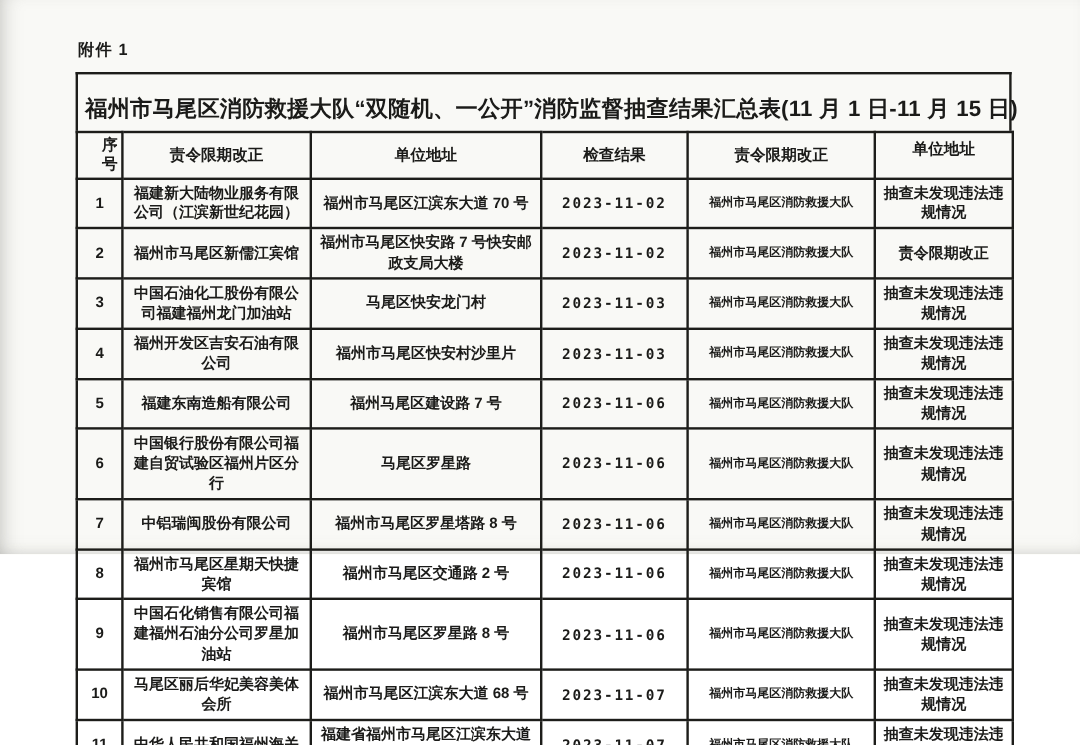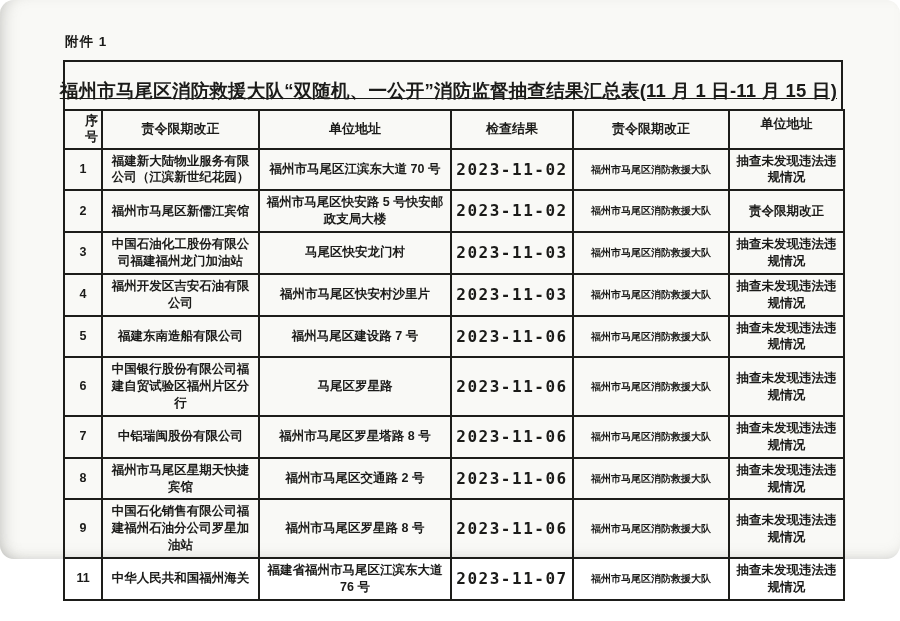--- a/index.html
+++ b/index.html
@@ -3,49 +3,47 @@
 <meta charset="utf-8">
 <style>
   html, body {
     margin: 0; padding: 0;
     width: 900px; height: 621px;
     overflow: hidden;
     font-family: "Liberation Sans", sans-serif;
   }
   .scan-page {
     position: relative;
-    width: 900px; height: 559px;
+    width: 900px; height: 462px;
     background: #f9f9f6;
     box-shadow: inset 12px 0 18px -12px rgba(120,120,115,.45),
                 inset 0 -10px 16px -12px rgba(120,120,115,.35);
     color: #1b1b19;
-    border-radius: 14px;
   }
   .attachment-label {
     position: absolute;
     left: 65px; top: 33px;
     font-size: 13.5px;
     font-weight: bold;
     letter-spacing: 1px;
   }
   .doc-table {
     position: absolute;
     left: 63px; top: 60px;
     width: 780px;
   }
   .title-bar {
     box-sizing: border-box;
     border: 2px solid #1d1d1a;
     border-bottom: none;
     height: 49px;
     display: flex;
     align-items: flex-end;
-    justify-content: flex-end;
+    justify-content: flex-start;
     padding: 0 4px 6px 6px;
-    text-decoration: underline;
   }
   .title-bar .title-text {
     font-size: 18.5px;
     font-weight: bold;
     letter-spacing: 0.2px;
     white-space: nowrap;
   }
   table.summary {
     border-collapse: collapse;
     table-layout: fixed;
@@ -68,21 +66,21 @@
   col.c-index  { width: 38px; }
   col.c-name   { width: 157px; }
   col.c-addr   { width: 192px; }
   col.c-date   { width: 122px; }
   col.c-agency { width: 156px; }
   col.c-result { width: 115px; }
   th.h-index { word-break: break-all; line-height: 1.25; padding: 2px 20px; }
   th.h-result span { position: relative; top: -5px; }
   td.cell-date {
     font-family: "DejaVu Sans Mono", monospace;
-    font-size: 16px;
+    font-size: 12px;
     letter-spacing: 1.5px;
     white-space: nowrap;
   }
   td.cell-agency { white-space: nowrap; font-size: 10px; }
   td.cell-name, td.cell-addr, td.cell-result { word-break: break-all; }
 </style>
 </head>
 <body>
 
 <div class="scan-page">
@@ -119,21 +117,21 @@
             <td class="cell-index">1</td>
             <td class="cell-name">福建新大陆物业服务有限公司（江滨新世纪花园）</td>
             <td class="cell-addr">福州市马尾区江滨东大道 70 号</td>
             <td class="cell-date">2023-11-02</td>
             <td class="cell-agency">福州市马尾区消防救援大队</td>
             <td class="cell-result">抽查未发现违法违规情况</td>
           </tr>
           <tr>
             <td class="cell-index">2</td>
             <td class="cell-name">福州市马尾区新儒江宾馆</td>
-            <td class="cell-addr">福州市马尾区快安路 5 号快安邮政支局大楼</td>
+            <td class="cell-addr">福州市马尾区快安路 7 号快安邮政支局大楼</td>
             <td class="cell-date">2023-11-02</td>
             <td class="cell-agency">福州市马尾区消防救援大队</td>
             <td class="cell-result">责令限期改正</td>
           </tr>
           <tr>
             <td class="cell-index">3</td>
             <td class="cell-name">中国石油化工股份有限公司福建福州龙门加油站</td>
             <td class="cell-addr">马尾区快安龙门村</td>
             <td class="cell-date">2023-11-03</td>
             <td class="cell-agency">福州市马尾区消防救援大队</td>
@@ -181,20 +179,28 @@
           </tr>
           <tr>
             <td class="cell-index">9</td>
             <td class="cell-name">中国石化销售有限公司福建福州石油分公司罗星加油站</td>
             <td class="cell-addr">福州市马尾区罗星路 8 号</td>
             <td class="cell-date">2023-11-06</td>
             <td class="cell-agency">福州市马尾区消防救援大队</td>
             <td class="cell-result">抽查未发现违法违规情况</td>
           </tr>
           <tr>
+            <td class="cell-index">10</td>
+            <td class="cell-name">马尾区丽后华妃美容美体会所</td>
+            <td class="cell-addr">福州市马尾区江滨东大道 68 号</td>
+            <td class="cell-date">2023-11-07</td>
+            <td class="cell-agency">福州市马尾区消防救援大队</td>
+            <td class="cell-result">抽查未发现违法违规情况</td>
+          </tr>
+          <tr>
             <td class="cell-index">11</td>
             <td class="cell-name">中华人民共和国福州海关</td>
             <td class="cell-addr">福建省福州市马尾区江滨东大道 76 号</td>
             <td class="cell-date">2023-11-07</td>
             <td class="cell-agency">福州市马尾区消防救援大队</td>
             <td class="cell-result">抽查未发现违法违规情况</td>
           </tr>
         </tbody>
     </table>
 

